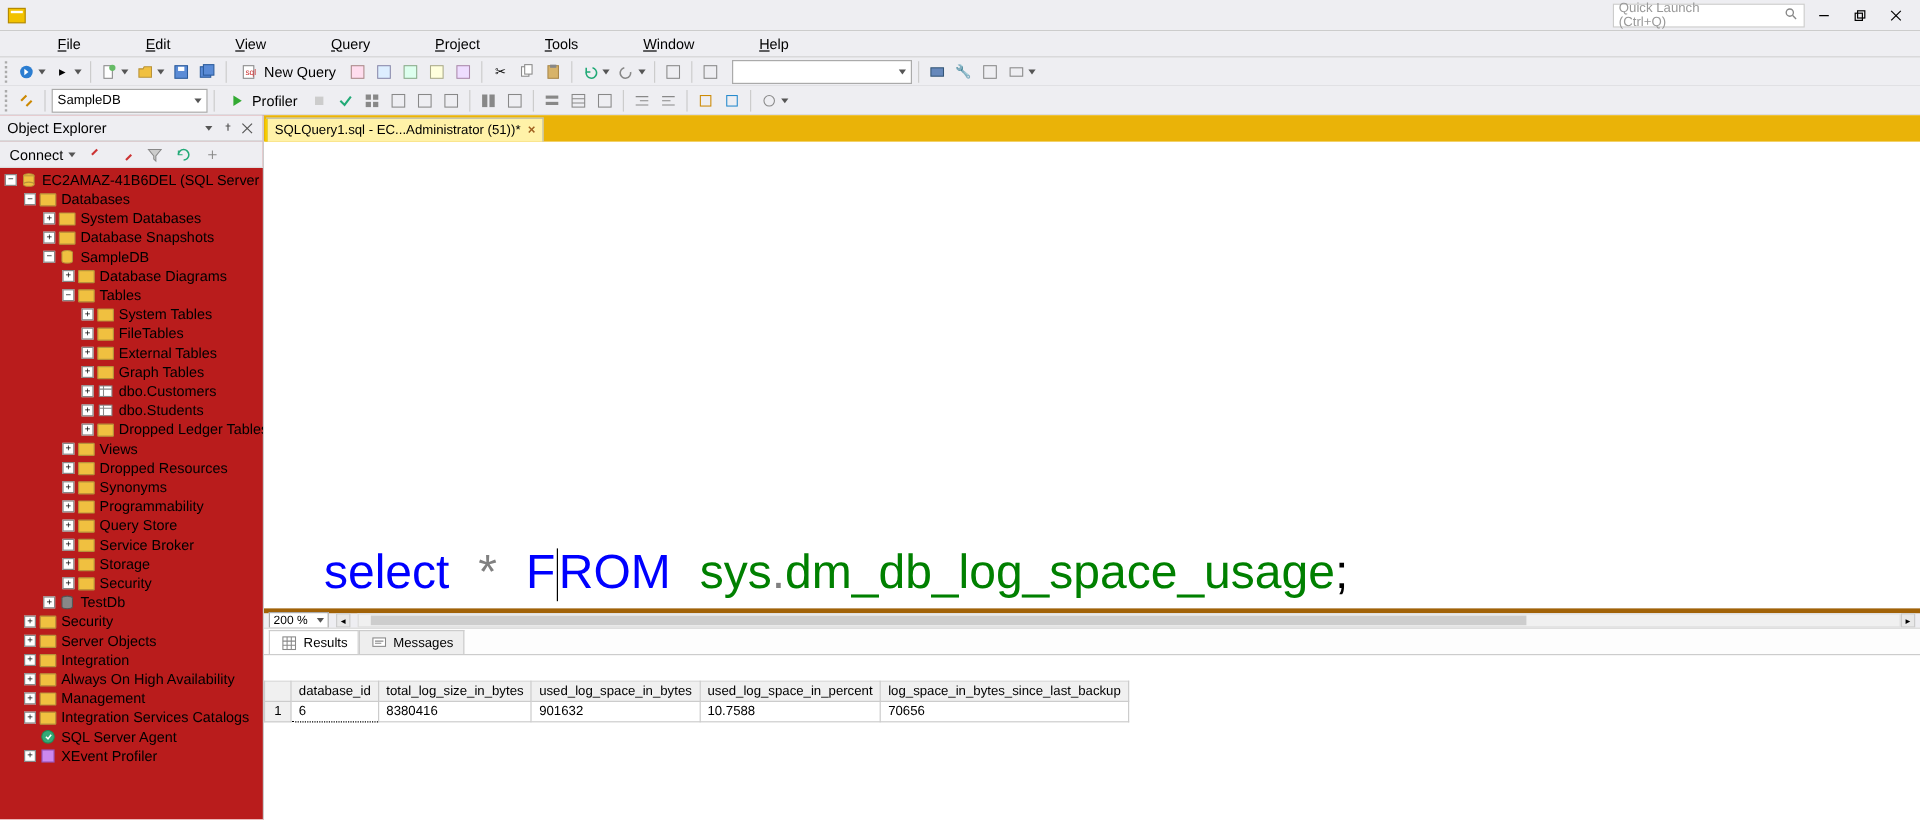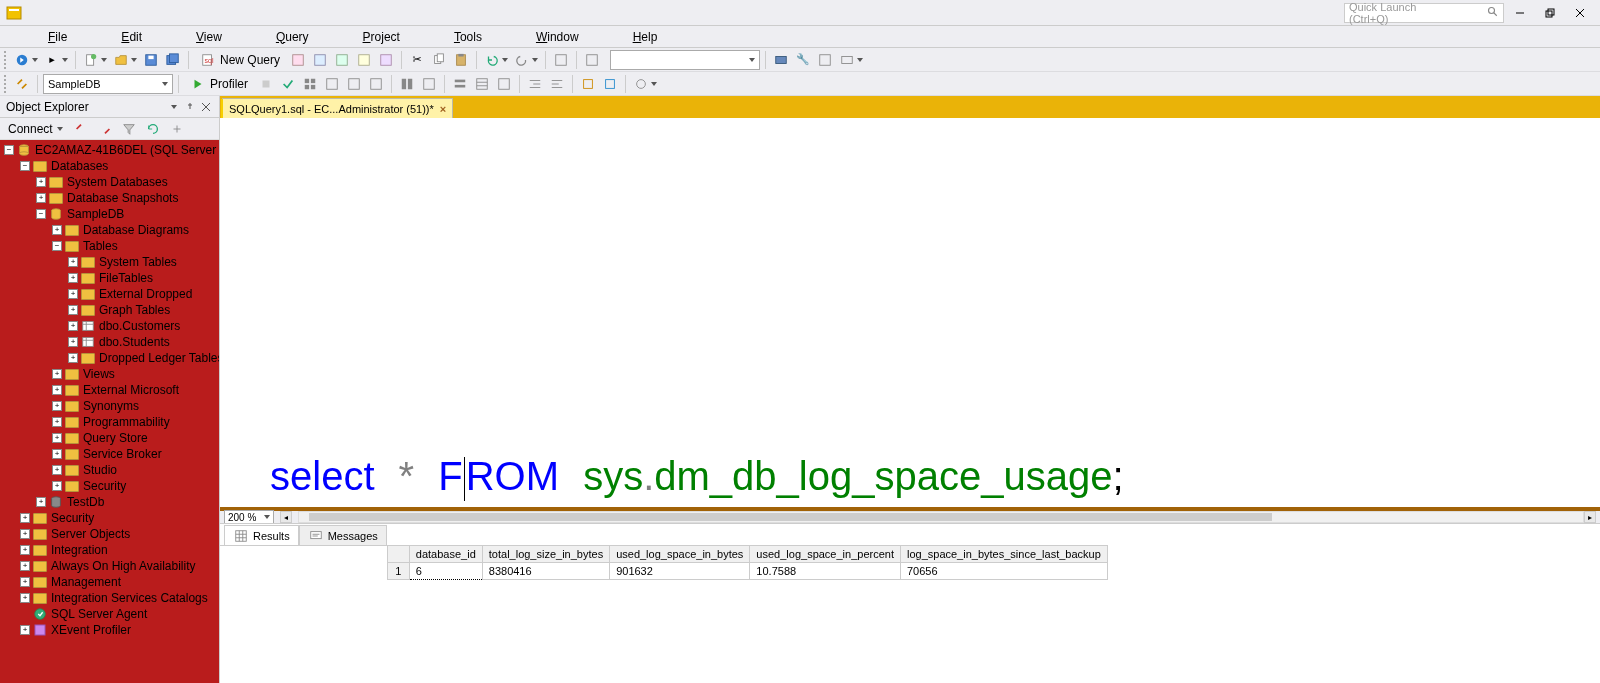--- a/index.html
+++ b/index.html
@@ -75,21 +75,21 @@
 .right-scroll-strip { width: 14px; background: #f0f0f0; border-left: 1px solid #ddd; position: relative; }
 .right-scroll-strip .mark { position: absolute; top: 2px; left: 2px; right: 2px; height: 8px; background: #f7d000; }
 
 .zoom-bar { height: 16px; background: #eeeef2; display: flex; align-items: center; font-size: 11px; padding: 0 4px; border-top: 4px solid #a16207; }
 .zoom-combo { width: 50px; height: 14px; border: 1px solid #aaa; background: #fff; display: flex; align-items: center; padding: 0 3px; font-size: 10px; }
 .hscroll { flex: 1; height: 12px; background: #f0f0f0; margin-left: 6px; border: 1px solid #ddd; position: relative; }
 .hscroll .thumb { position: absolute; left: 10px; top: 1px; height: 8px; width: 75%; background: #cdcdcd; }
 .scroll-arrow { width: 12px; height: 12px; background: #e8e8e8; border: 1px solid #ccc; display: flex; align-items: center; justify-content: center; font-size: 8px; }
 
 
-.results-pane { height: 160px; border-top: 1px solid #ccc; display: flex; flex-direction: row; background: #fff; }
+.results-pane { height: 160px; border-top: 1px solid #ccc; display: flex; flex-direction: column; background: #fff; }
 .results-tabs { height: 22px; display: flex; align-items: flex-end; border-bottom: 1px solid #ccc; background: #fdfdfd; padding-left: 4px; gap: 0; }
 .result-tab { height: 20px; padding: 0 8px; border: 1px solid #ccc; border-bottom: none; display: flex; align-items: center; gap: 4px; font-size: 11px; background: #fff; cursor: pointer; }
 .result-tab.inactive { background: #eee; }
 .grid-wrap { flex: 1; overflow: auto; margin-top: 21px; }
 .grid { border-collapse: collapse; font-size: 11px; }
 .grid th, .grid td { border: 1px solid #ccc; padding: 2px 6px; text-align: left; font-weight: normal; background: #fff; height: 16px; }
 .grid th { background: #f0f0f0; }
 .grid .rowidx { background: #f0f0f0; text-align: center; width: 22px; }
 .grid td.sel { border: 1px dotted #000; }
 </style>
@@ -599,21 +599,21 @@
           <span class="node-icon">
             <span class="folder-icon"></span>
           </span>
           <span>FileTables</span>
         </div>
       <div class="tree-row" style="padding-left:68px">
           <span class="expander">+</span>
           <span class="node-icon">
             <span class="folder-icon"></span>
           </span>
-          <span>External Dropped</span>
+          <span>External Tables</span>
         </div>
       <div class="tree-row" style="padding-left:68px">
           <span class="expander">+</span>
           <span class="node-icon">
             <span class="folder-icon"></span>
           </span>
           <span>Graph Tables</span>
         </div>
       <div class="tree-row" style="padding-left:68px">
           <span class="expander">+</span>
@@ -649,21 +649,21 @@
           <span class="node-icon">
             <span class="folder-icon"></span>
           </span>
           <span>Views</span>
         </div>
       <div class="tree-row" style="padding-left:52px">
           <span class="expander">+</span>
           <span class="node-icon">
             <span class="folder-icon"></span>
           </span>
-          <span>External Microsoft</span>
+          <span>Dropped Resources</span>
         </div>
       <div class="tree-row" style="padding-left:52px">
           <span class="expander">+</span>
           <span class="node-icon">
             <span class="folder-icon"></span>
           </span>
           <span>Synonyms</span>
         </div>
       <div class="tree-row" style="padding-left:52px">
           <span class="expander">+</span>
@@ -684,21 +684,21 @@
           <span class="node-icon">
             <span class="folder-icon"></span>
           </span>
           <span>Service Broker</span>
         </div>
       <div class="tree-row" style="padding-left:52px">
           <span class="expander">+</span>
           <span class="node-icon">
             <span class="folder-icon"></span>
           </span>
-          <span>Studio</span>
+          <span>Storage</span>
         </div>
       <div class="tree-row" style="padding-left:52px">
           <span class="expander">+</span>
           <span class="node-icon">
             <span class="folder-icon"></span>
           </span>
           <span>Security</span>
         </div>
       <div class="tree-row" style="padding-left:36px">
           <span class="expander">+</span>

